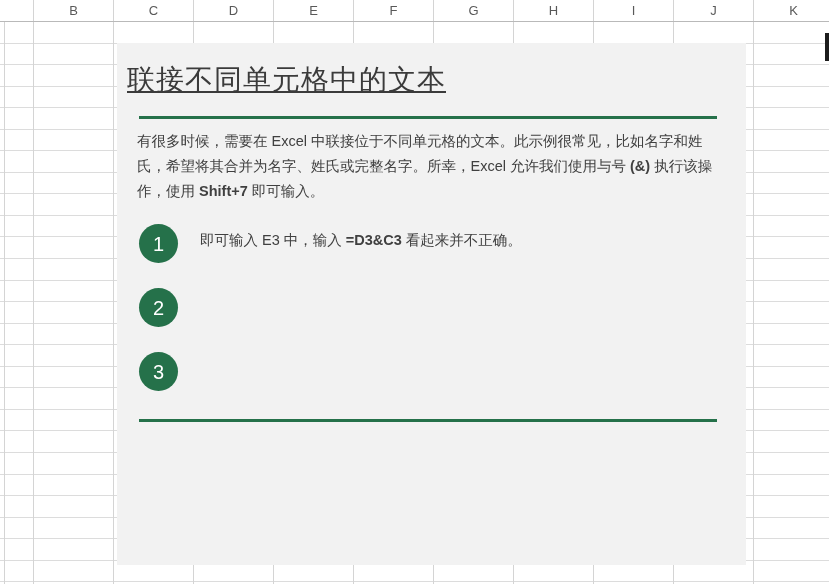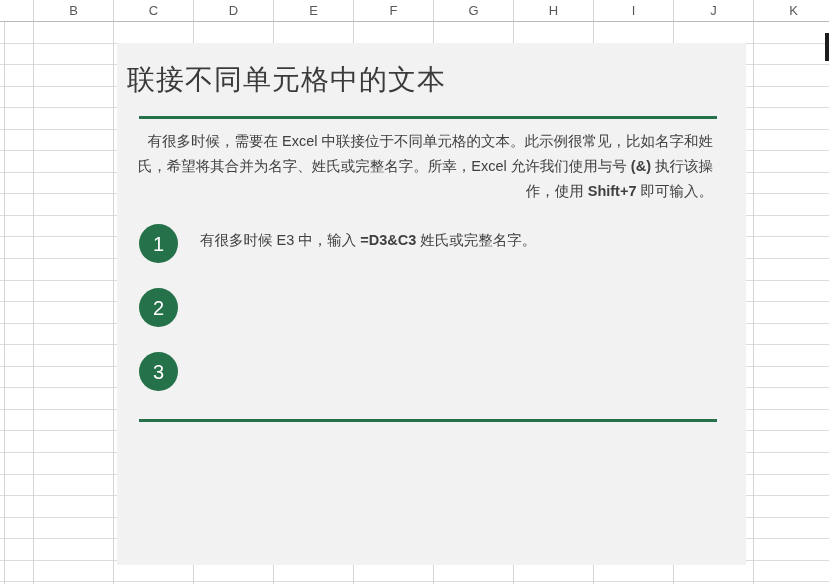--- a/index.html
+++ b/index.html
@@ -51,35 +51,35 @@
     padding-top:18px;
     color:var(--body-text,#404040);
   }
   .card-title{
     margin:0 0 0 10px;
     font-size:28px;
     font-weight:400;
     line-height:38px;
     color:#3b3b3b;
     letter-spacing:1px;
+    text-decoration:underline;
   }
   .rule{
     height:3px;
     background:var(--accent-green,#25714a);
     margin-left:22px;
     width:578px;
     border:none;
   }
   .rule-top{margin-top:17px;}
   .rule-bottom{margin-top:28px;}
   .intro{
     margin:10px 33px 0 20px;
     font-size:14.5px;
     line-height:25px;
-    text-align:right;
   }
   .steps{
     margin-top:20px;
     padding:0 30px 0 22px;
   }
   .step{
     display:flex;
     align-items:flex-start;
     margin-bottom:25px;
   }
@@ -128,21 +128,21 @@
   <div class="card">
     <h1 class="card-title">联接不同单元格中的文本</h1>
     <div class="rule rule-top"></div>
 
     <p class="intro"><span>有很多时候，需要在 Excel 中联接位于不同单元格的文本。此示例很常见，比如名字和姓氏，希望将其合并为名字、姓氏或完整名字。所幸，Excel 允许我们使用与号 </span><span class="b">(&amp;)</span><span> 执行该操作，使用 </span><span class="b">Shift+7</span><span> 即可输入。</span></p>
 
     <div class="steps">
 
       <div class="step">
         <div class="step-badge">1</div>
-        <div class="step-text"><span>有很多时候 E3 中，输入 </span><span class="b">=D3&amp;C3</span><span> 姓氏或完整名字。</span></div>
+        <div class="step-text"><span>即可输入 E3 中，输入 </span><span class="b">=D3&amp;C3</span><span> 看起来并不正确。</span></div>
       </div>
 
       <div class="step">
         <div class="step-badge">2</div>
       </div>
 
       <div class="step">
         <div class="step-badge">3</div>
       </div>
 

